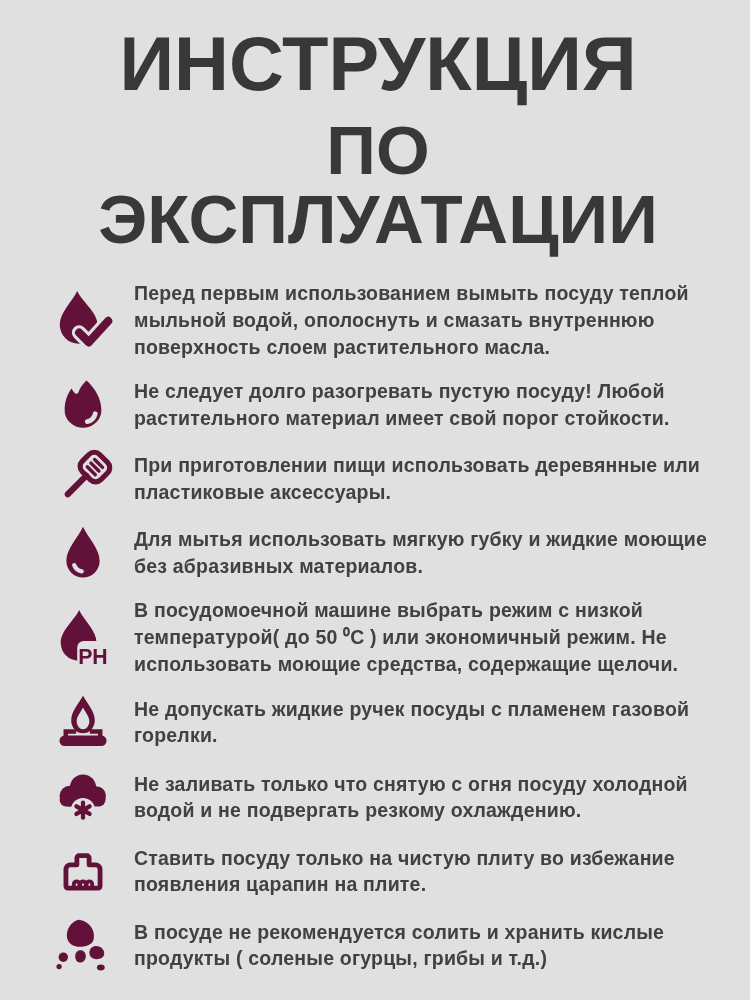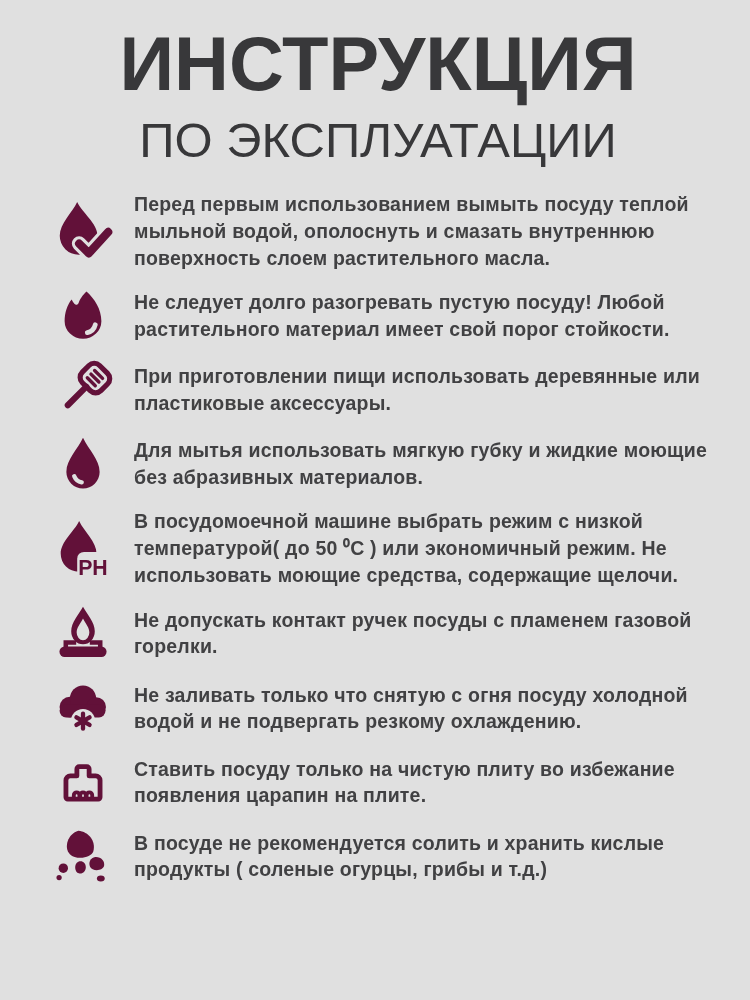--- a/index.html
+++ b/index.html
@@ -22,22 +22,22 @@
     margin-bottom: 26px;
   }
   .title-line1 {
     font-size: 76px;
     font-weight: 800;
     line-height: 1.0;
     letter-spacing: 0px;
     color: #38383a;
   }
   .title-line2 {
-    font-size: 49px;
-    font-weight: 400;
+    font-size: 69px;
+    font-weight: 700;
     line-height: 1.0;
     margin-top: 14px;
     color: #38383a;
   }
   .items {
     display: flex;
     flex-direction: column;
     gap: 16px;
   }
   .item {
@@ -136,21 +136,21 @@
 
     <div class="item">
       <div class="icon-cell">
         <svg width="58" height="58" viewBox="0 0 64 64">
           <path class="accent" d="M32 3 C 27 12, 19 20, 19 30 a13 14.5 0 0 0 26 0 C 45 20, 37 12, 32 3 Z"></path>
           <path class="bg-fill" d="M32 16 C 29 22, 25 26, 25 31.5 a7 8.5 0 0 0 14 0 C 39 26, 35 22, 32 16 Z"></path>
           <path class="accent-stroke" d="M13 48 v-5.5 h11.5 M51 48 v-5.5 h-11.5" stroke-width="5"></path>
           <rect class="accent" x="6" y="47" width="52" height="11.5" rx="5.7"></rect>
         </svg>
       </div>
-      <div class="item-text">Не допускать контакт ручек посуды с пламенем газовой горелки.</div>
+      <div class="item-text">Не допускать жидкие ручек посуды с пламенем газовой горелки.</div>
     </div>
 
     <div class="item">
       <div class="icon-cell">
         <svg width="60" height="60" viewBox="0 0 64 64">
           <g class="accent">
             <circle cx="18" cy="31" r="11"></circle>
             <circle cx="32" cy="22" r="14"></circle>
             <circle cx="46" cy="31" r="10.5"></circle>
             <rect x="7" y="28" width="49" height="14" rx="7"></rect>

